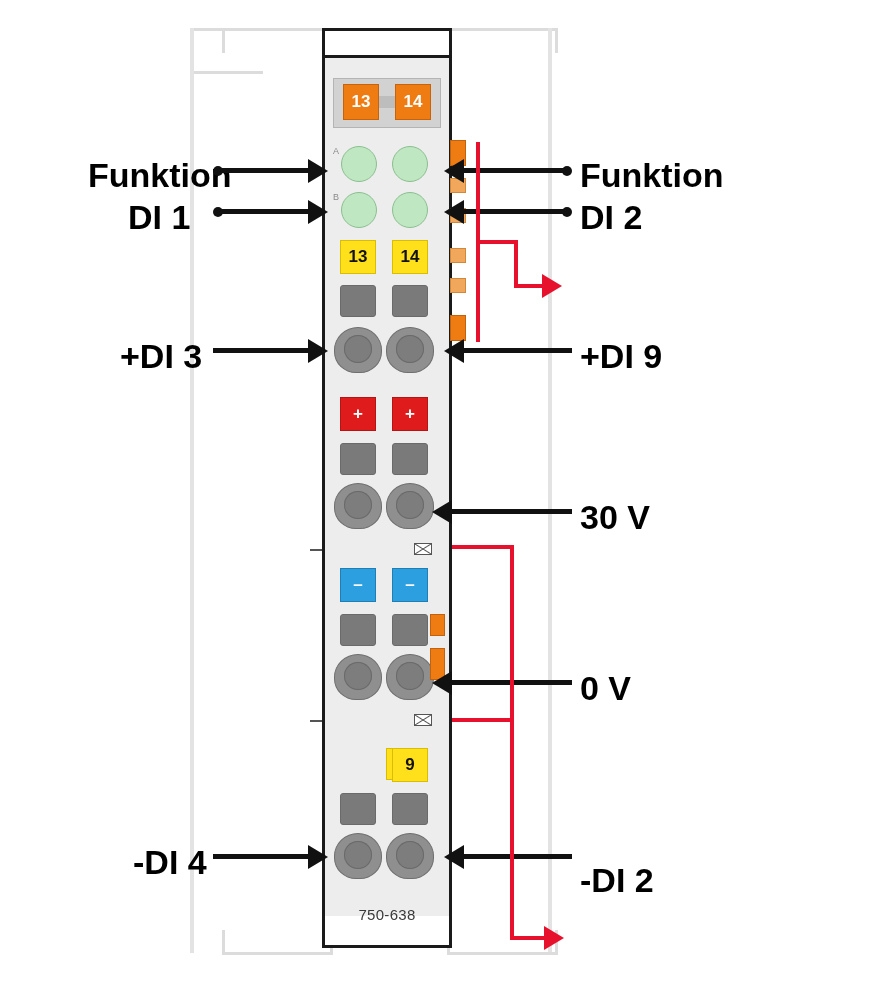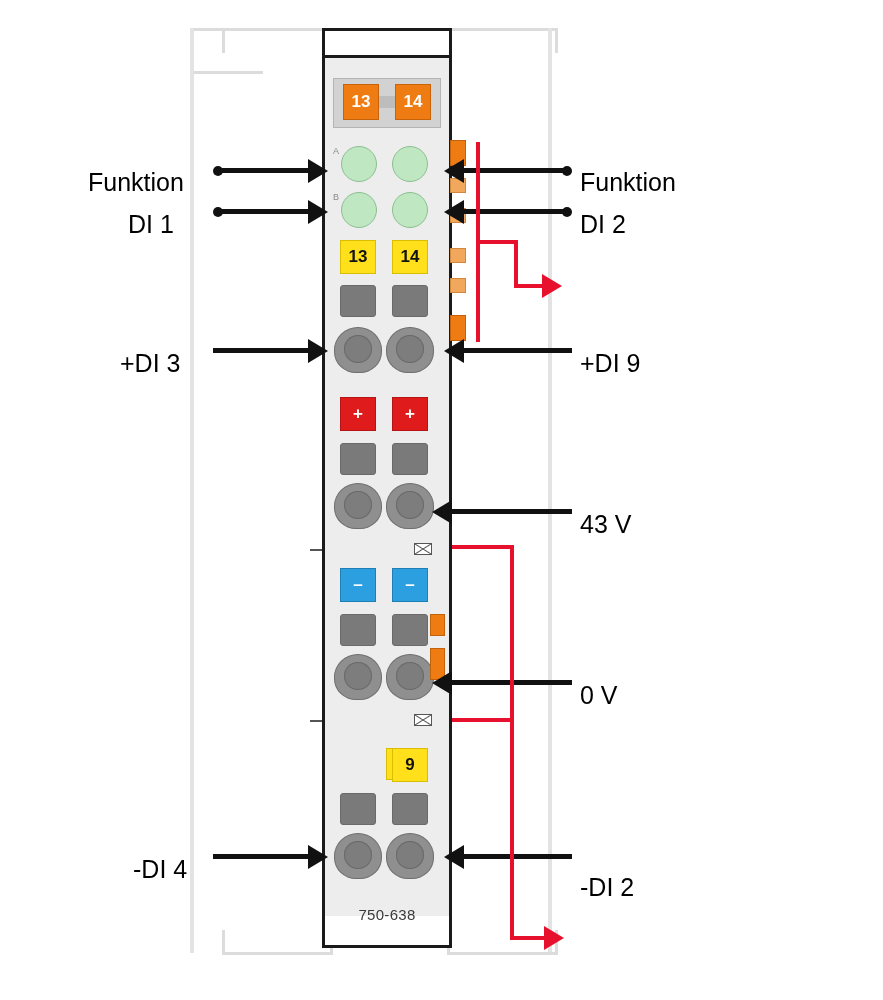--- a/index.html
+++ b/index.html
@@ -88,21 +88,21 @@
 
   
   .fin{
     position:absolute;width:14px;height:13px;background:#f2a85c;border:1px solid #d2873a;
   }
   .fin.tall{height:24px;background:#ef7c13;border-color:#c2620d;}
   .fin.power{background:#ef7c13;border-color:#c2620d;width:13px;height:20px;}
 
   
   .lbl{
-    position:absolute;font-size:25px;font-weight:normal;color:#000;white-space:nowrap;margin-top:12px;
+    position:absolute;font-size:34px;font-weight:bold;color:#000;white-space:nowrap;
   }
   .lbl.red{color:#e8112d;}
 
   
   .arrow-line{position:absolute;background:#111;height:5px;}
   .arrow-head{
     position:absolute;width:0;height:0;border-top:12px solid transparent;
     border-bottom:12px solid transparent;
   }
   .arrow-head.right{border-left:20px solid #111;}
@@ -218,21 +218,21 @@
 
   <div class="lbl" style="left:580px;top:198px;">DI 2</div>
   <div class="dot" style="left:562px;top:207px;"></div>
   <div class="arrow-line" style="left:464px;top:209px;width:102px;"></div>
   <div class="arrow-head left" style="left:444px;top:200px;"></div>
 
   <div class="lbl" style="left:580px;top:337px;">+DI 9</div>
   <div class="arrow-line" style="left:464px;top:348px;width:108px;"></div>
   <div class="arrow-head left" style="left:444px;top:339px;"></div>
 
-  <div class="lbl" style="left:580px;top:498px;">43 V</div>
+  <div class="lbl" style="left:580px;top:498px;">30 V</div>
   <div class="arrow-line" style="left:452px;top:509px;width:120px;"></div>
   <div class="arrow-head left" style="left:432px;top:500px;"></div>
 
   <div class="lbl" style="left:580px;top:669px;">0 V</div>
   <div class="arrow-line" style="left:452px;top:680px;width:120px;"></div>
   <div class="arrow-head left" style="left:432px;top:671px;"></div>
 
   <div class="lbl" style="left:580px;top:861px;">-DI 2</div>
   <div class="arrow-line" style="left:464px;top:854px;width:108px;"></div>
   <div class="arrow-head left" style="left:444px;top:845px;"></div>

